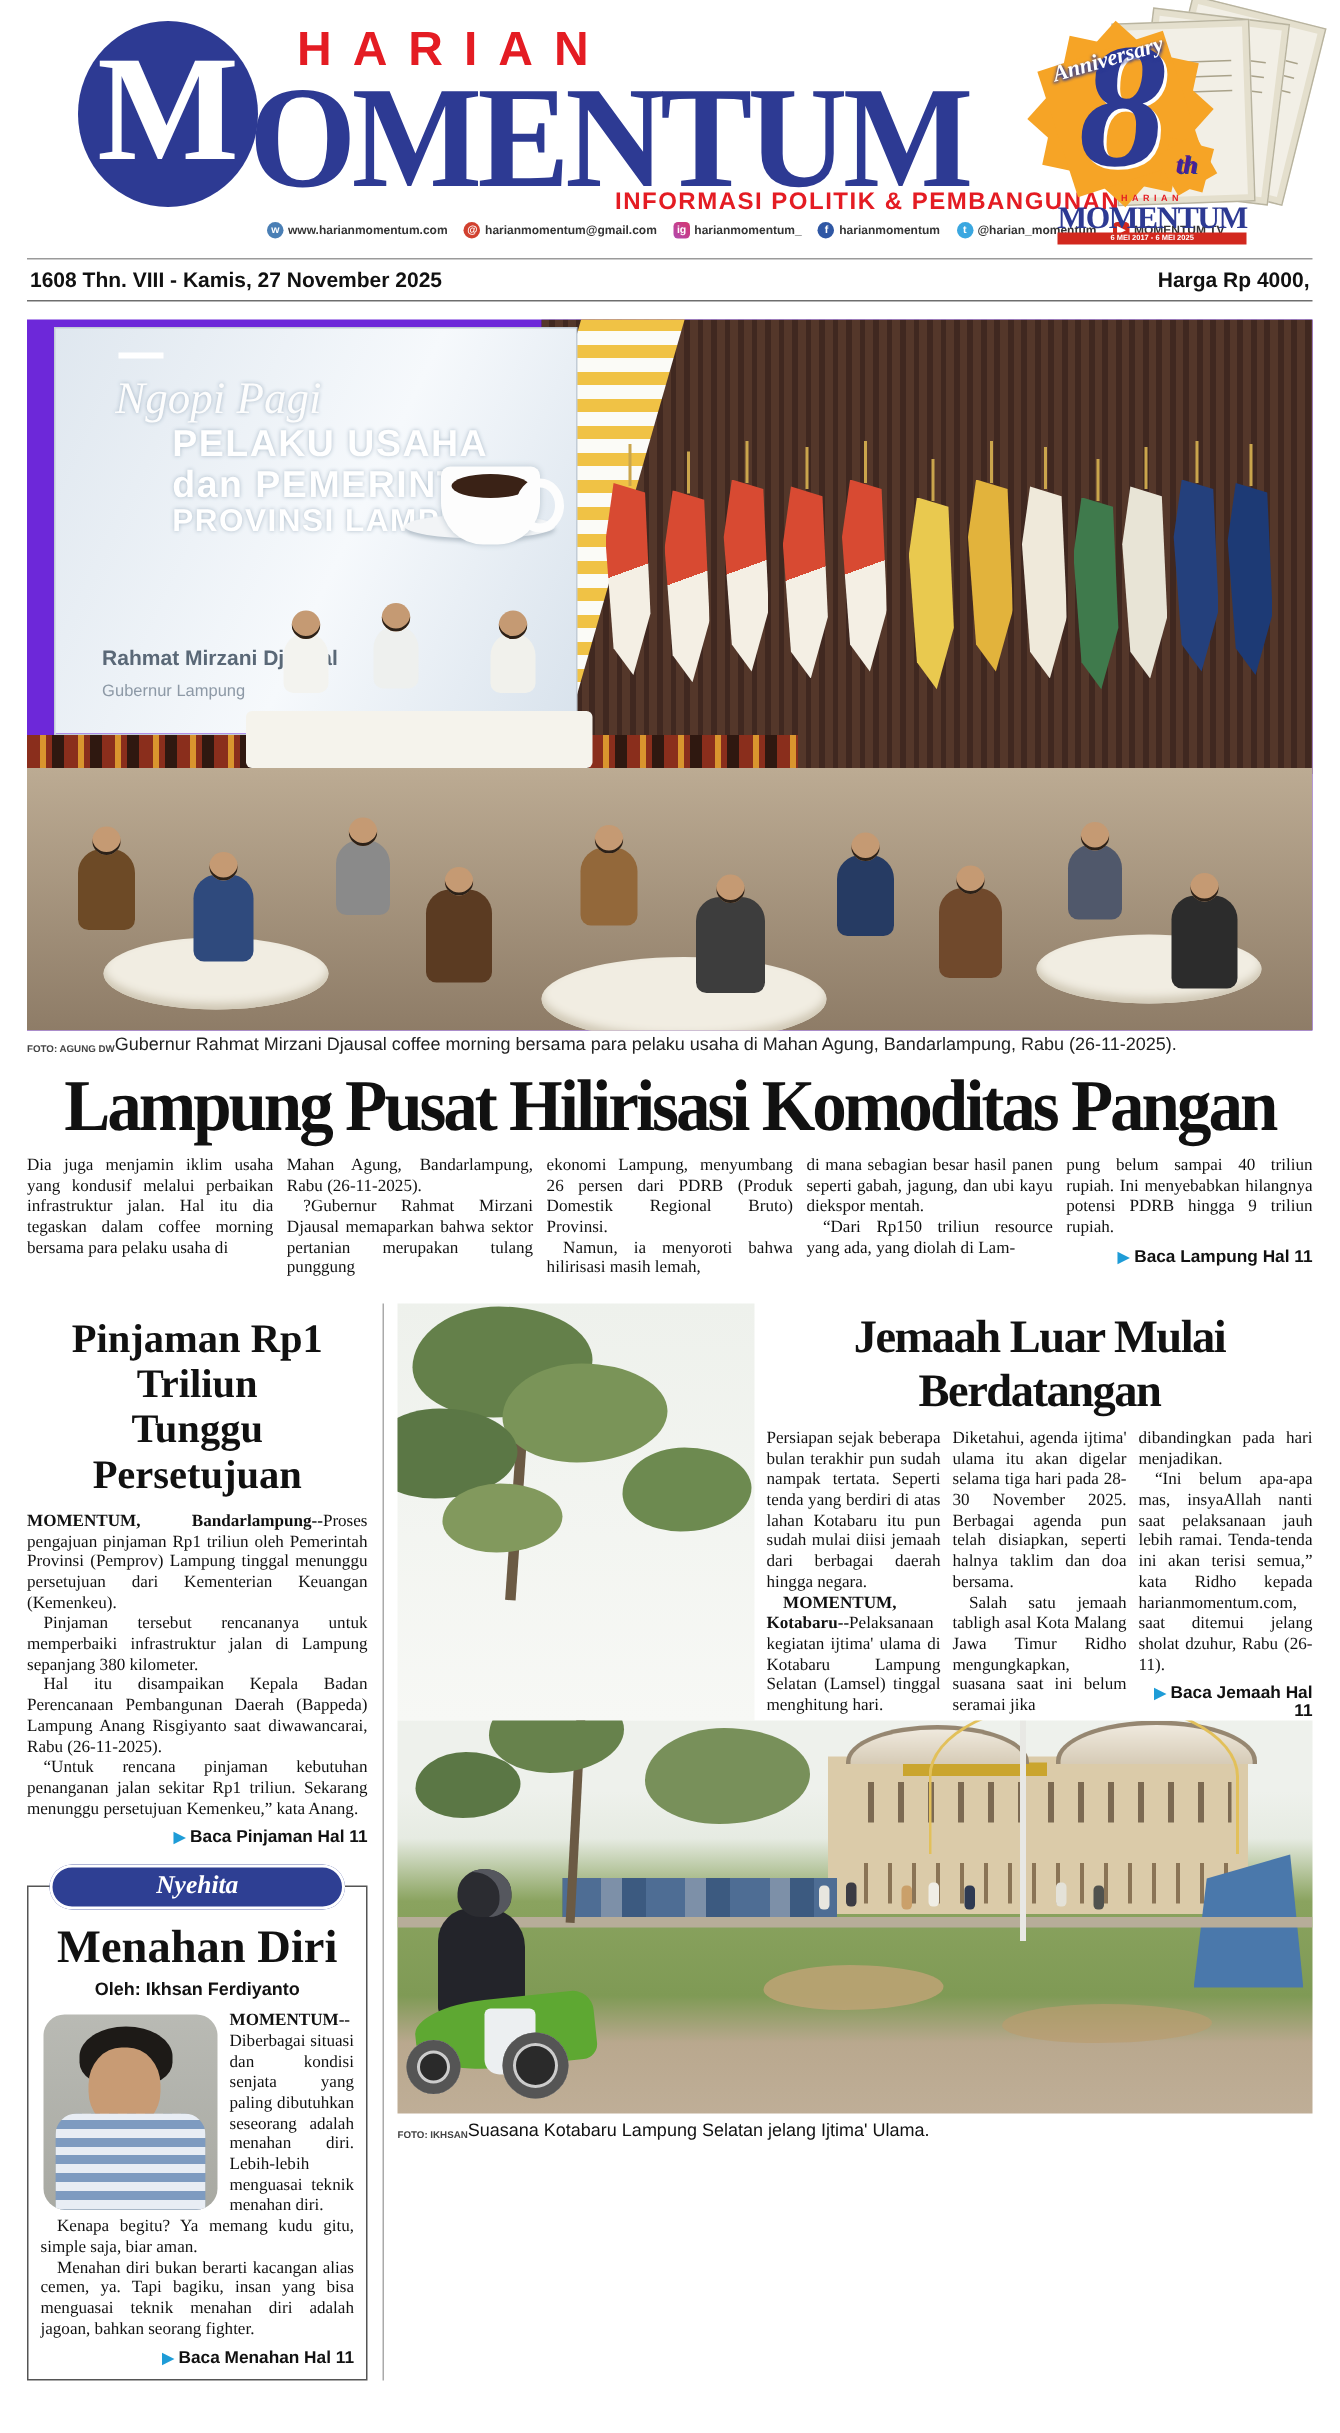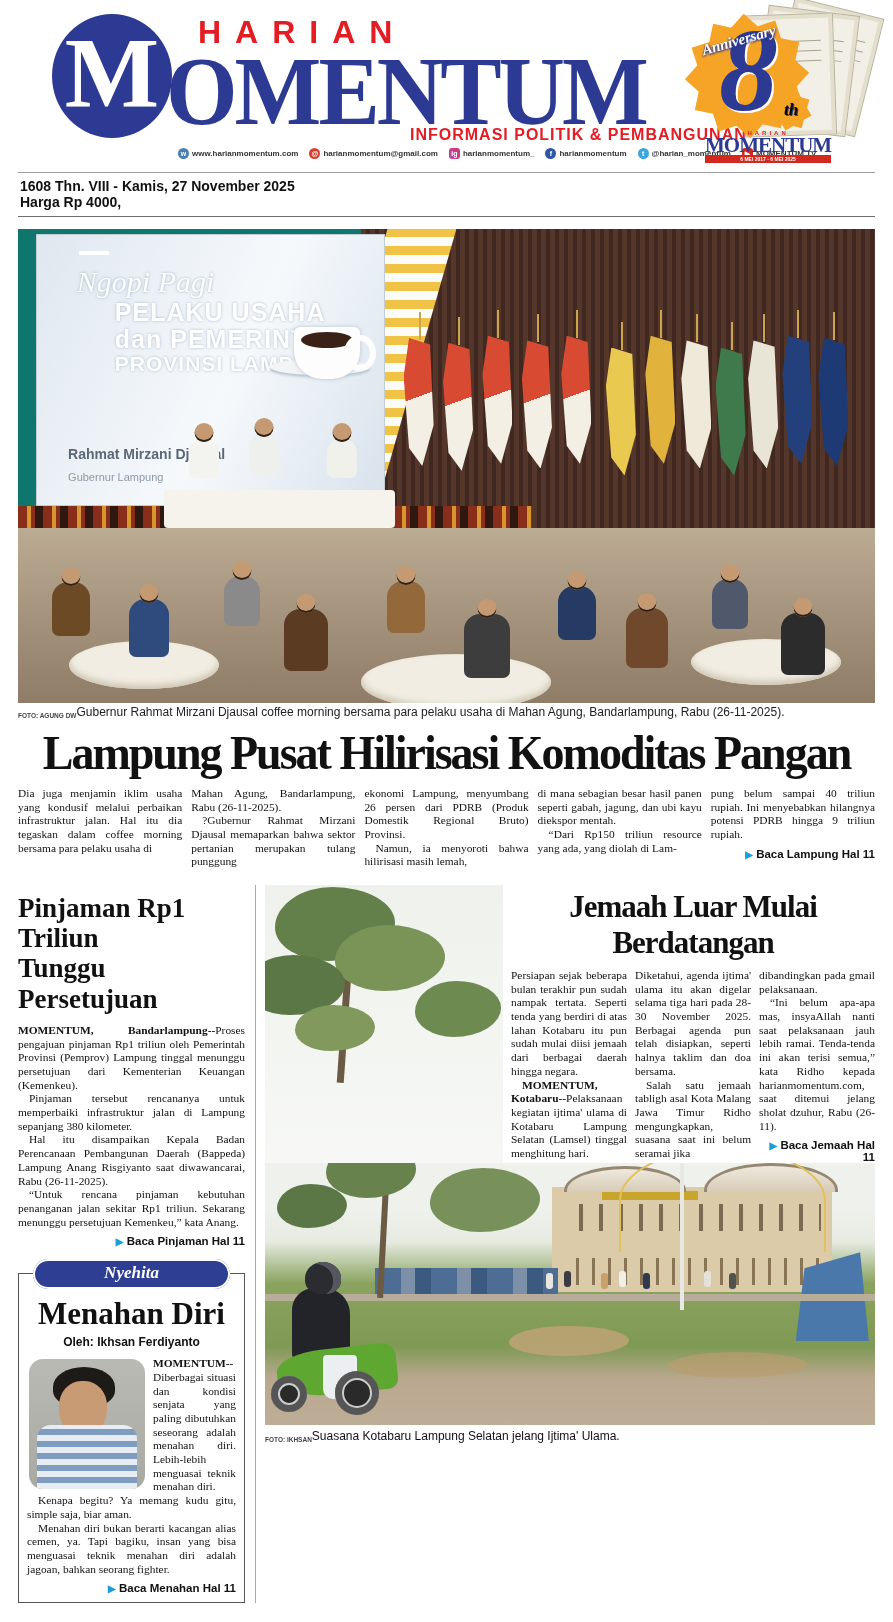--- a/index.html
+++ b/index.html
@@ -36,34 +36,34 @@
   .burst { position:absolute; left:28px; top:18px; width:104px; height:104px; }
   .burst span { position:absolute; inset:8px; background:#f6a426; }
   .burst span:nth-child(1){ transform:rotate(12deg);} .burst span:nth-child(2){ transform:rotate(42deg);}
   .burst span:nth-child(3){ transform:rotate(72deg);}
   .big8 { position:absolute; left:52px; top:6px; color:#2d3a93; font:bold italic 118px "Liberation Serif", serif; line-height:1; text-shadow:2px 2px 0 #fff; }
   .anniv-script { position:absolute; left:34px; top:26px; transform:rotate(-16deg); color:#fff;
     font:bold italic 15px "Liberation Serif", serif; text-shadow:1px 1px 2px #2d3a93, -1px 1px 2px #2d3a93; }
   .thburst { position:absolute; left:104px; top:84px; width:40px; height:40px; }
   .thburst b { position:absolute; inset:5px; background:#f6a426; }
   .thburst b:nth-child(1){ transform:rotate(15deg);} .thburst b:nth-child(2){ transform:rotate(60deg);}
-  .thburst .th { position:absolute; inset:0; color:#000000; font:bold italic 17px "Liberation Serif", serif;
+  .thburst .th { position:absolute; inset:0; color:#4c1d95; font:bold italic 17px "Liberation Serif", serif;
     text-align:center; line-height:40px; text-shadow:1px 1px 0 #2d3a93; }
   .mini-logo { position:absolute; left:38px; top:124px; text-align:center; }
   .mini-logo .mh { color:#e41c23; font:bold 6px "Liberation Sans", sans-serif; letter-spacing:3px; }
   .mini-logo .mt { color:#2d3a93; font:bold 21px "Liberation Serif", serif; letter-spacing:-1px; line-height:.9; }
   .mini-logo .md { background:#d2281e; color:#fff; font:bold 5px "Liberation Sans", sans-serif; padding:1px 2px; }
 
   
   .edition { border-top:1px solid #9a9a9a; border-bottom:1px solid #6e6e6e; margin-top:4px;
     padding:5px 2px 6px; display:flex; justify-content:space-between;
-    font:bold 14px "Liberation Sans", sans-serif;flex-direction:column; }
-
-  
-  .main-photo { position:relative; height:474px; margin-top:12px; background:#0f766e; overflow:hidden; }
+    font:bold 14px "Liberation Sans", sans-serif; }
+
+  
+  .main-photo { position:relative; height:474px; margin-top:12px; background:#6d28d9; overflow:hidden; }
   .wall { position:absolute; left:40%; right:0; top:0; height:64%;
     background:repeating-linear-gradient(90deg,#54372a 0 5px,#402820 5px 9px); }
   .pillar { position:absolute; left:38.5%; top:-4%; width:8%; height:66%; transform:skewX(-16deg);
     background:repeating-linear-gradient(180deg,#f0c245 0 9px,#fbfbf7 9px 18px); }
   .screen { position:absolute; left:2.2%; top:1.2%; width:40.5%; height:57%;
     background:linear-gradient(115deg,#dfe7ef,#f6f9fc 55%,#d8e2ec); box-shadow:0 0 0 1px #c2ccd6; }
   .scr-dash { width:30px; height:4px; background:#fff; margin:16px 0 10px 42px; }
   .scr-script { margin-left:40px; color:#fdfdfd; font:italic 30px "Liberation Serif", serif; text-shadow:0 0 3px #9fb0c0; }
   .scr-l { margin-left:42px; color:#fff; font:bold 25px "Liberation Sans", sans-serif; letter-spacing:1px; line-height:1.08; text-shadow:0 0 3px #a8b8c6;padding-left:36px; }
   .scr-l3 { font-size:21px; }
@@ -101,21 +101,21 @@
   p.bp { font-size:11.4px; line-height:1.2; text-align:justify; }
   p.bp + p.bp { text-indent:11px; }
   b.dl { font-weight:bold; }
   .more { text-align:right; font:bold 11.5px "Liberation Sans", sans-serif; margin-top:6px; }
   .more .arr { color:#1e9cd7; font-size:10px; }
 
   
   .mid-band { display:flex; margin-top:10px; }
   .mleft { width:238px; flex:none; border-right:1px solid #aaa; padding-right:10px; }
   .mright { flex:1; padding-left:9px; position:relative; }
-  .sec-head { font:bold 27px "Liberation Serif", serif; text-align:left; line-height:1.12; margin:8px 0 10px; }
+  .sec-head { font:bold 27px "Liberation Serif", serif; text-align:center; line-height:1.12; margin:8px 0 10px; }
   .nyehita-box { position:relative; border:1.5px solid #555; margin-top:26px; padding:20px 8px 8px; }
   .ny-pill { position:absolute; top:-15px; left:14px; right:14px; height:30px; background:#2e3f93;
     border-radius:16px; color:#fff; text-align:center; font:bold italic 17px "Liberation Serif", serif;
     line-height:28px; box-shadow:0 0 0 2px #fff inset; }
   .ny-title { font:bold 31px "Liberation Serif", serif; text-align:center; margin-top:2px; }
   .ny-byline { font:bold 12px "Liberation Sans", sans-serif; text-align:center; margin:3px 0 8px; }
   .author-photo { float:left; width:116px; height:130px; border-radius:14px; margin:2px 8px 4px 2px;
     position:relative; overflow:hidden; background:linear-gradient(#b9bab4,#a8a9a2); }
   .au-hair { position:absolute; left:24px; top:8px; width:62px; height:40px; border-radius:50% 50% 40% 40%; background:#1d1a17; }
   .au-face { position:absolute; left:30px; top:22px; width:48px; height:54px; border-radius:46%; background:#c89b74; }
@@ -383,21 +383,21 @@
           <div class="cols3">
             <div class="ncol">
               <p class="bp">Persiapan sejak beberapa bulan terakhir pun sudah nampak tertata. Seperti tenda yang berdiri di atas lahan Kotabaru itu pun sudah mulai diisi jemaah dari berbagai daerah hingga negara.</p>
               <p class="bp"><b class="dl">MOMENTUM, Kotabaru--</b><span>Pelaksanaan kegiatan ijtima' ulama di Kotabaru Lampung Selatan (Lamsel) tinggal menghitung hari.</span></p>
             </div>
             <div class="ncol">
               <p class="bp">Diketahui, agenda ijtima' ulama itu akan digelar selama tiga hari pada 28-30 November 2025. Berbagai agenda pun telah disiapkan, seperti halnya taklim dan doa bersama.</p>
               <p class="bp">Salah satu jemaah tabligh asal Kota Malang Jawa Timur Ridho mengungkapkan, suasana saat ini belum seramai jika</p>
             </div>
             <div class="ncol">
-              <p class="bp">dibandingkan pada gmail pelaksanaan.</p>
+              <p class="bp">dibandingkan pada hari menjadikan.</p>
               <p class="bp">“Ini belum apa-apa mas, insyaAllah nanti saat pelaksanaan jauh lebih ramai. Tenda-tenda ini akan terisi semua,” kata Ridho kepada harianmomentum.com, saat ditemui jelang sholat dzuhur, Rabu (26-11).</p>
               <div class="more"><span class="arr">▶</span> <span>Baca Jemaah Hal 11</span></div>
             </div>
           </div>
         </div>
       </div>
 
       <div class="jphoto">
         <div class="bld" style="background:#dbcba9;">
           <div class="sign"></div>

